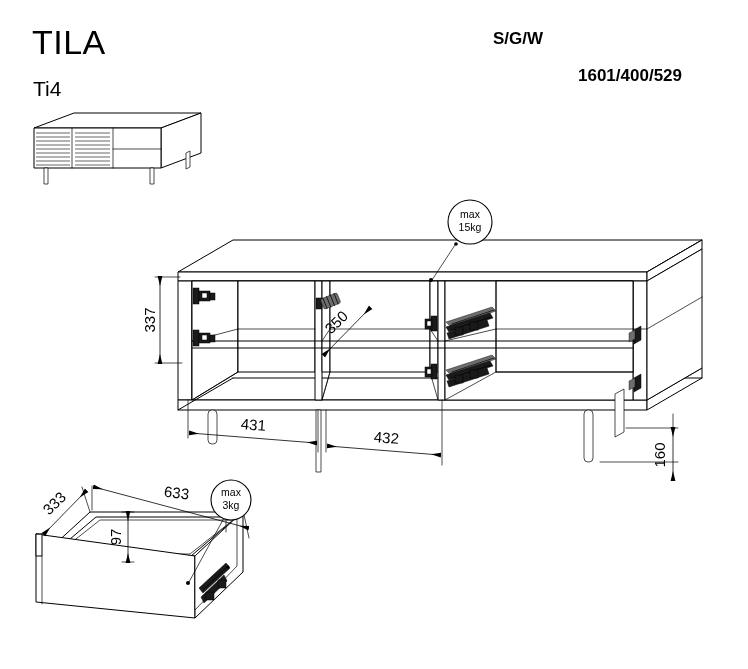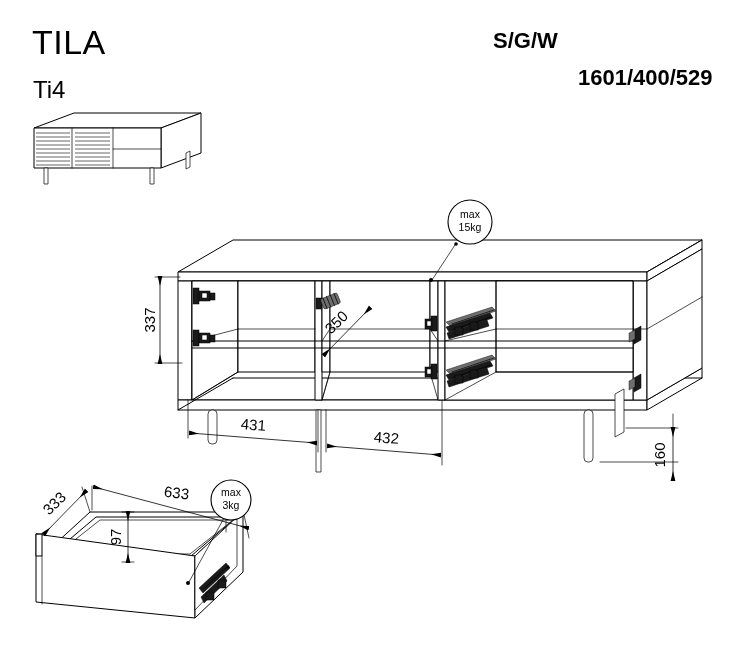--- a/index.html
+++ b/index.html
@@ -26,29 +26,29 @@
     font-family: "Liberation Sans", sans-serif;
     font-size: 34px;
     font-weight: 400;
     letter-spacing: 0.5px;
     line-height: 1;
     white-space: nowrap;
   }
   .txt-sub {
     position: absolute;
     font-family: "Liberation Sans", sans-serif;
-    font-size: 24px;
+    font-size: 21px;
     font-weight: 400;
     line-height: 1;
     white-space: nowrap;
   }
   .txt-code {
     position: absolute;
     font-family: "Liberation Sans", sans-serif;
-    font-size: 22px;
+    font-size: 17px;
     font-weight: 700;
     line-height: 1;
     white-space: nowrap;
   }
   svg.layer {
     position: absolute;
     left: 0;
     top: 0;
     width: 748px;
     height: 669px;

